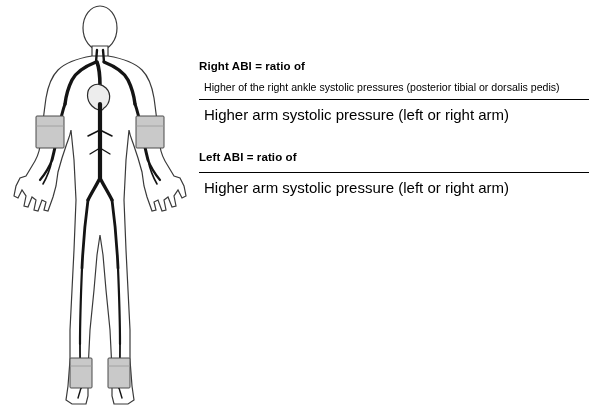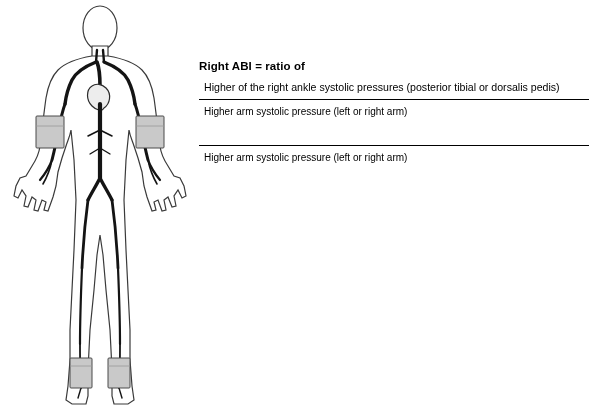--- a/index.html
+++ b/index.html
@@ -51,21 +51,21 @@
     font-size: 10.6px;
     padding: 0 0 5px 5px;
     line-height: 1.25;
   }
   .fraction-bar {
     height: 0;
     border-top: 1.6px solid #000;
     width: 100%;
   }
   .denominator {
-    font-size: 10px;
+    font-size: 15px;
     padding: 6px 0 0 5px;
     line-height: 1.25;
   }
 </style>
 </head>
 <body>
 
 <div id="figure">
 
   <div class="body-art">
@@ -159,20 +159,21 @@
     <div class="formula-block">
       <div class="formula-title">Right ABI = ratio of</div>
       <div class="ratio">
         <div class="numerator">Higher of the right ankle systolic pressures (posterior tibial or dorsalis pedis)</div>
         <div class="fraction-bar"></div>
         <div class="denominator">Higher arm systolic pressure (left or right arm)</div>
       </div>
     </div>
 
     <div class="formula-block">
+      <div class="formula-title">Left ABI = ratio of</div>
       <div class="ratio">
         <div class="fraction-bar"></div>
         <div class="denominator">Higher arm systolic pressure (left or right arm)</div>
       </div>
     </div>
 
   </div>
 </div>
 
 </body></html>

